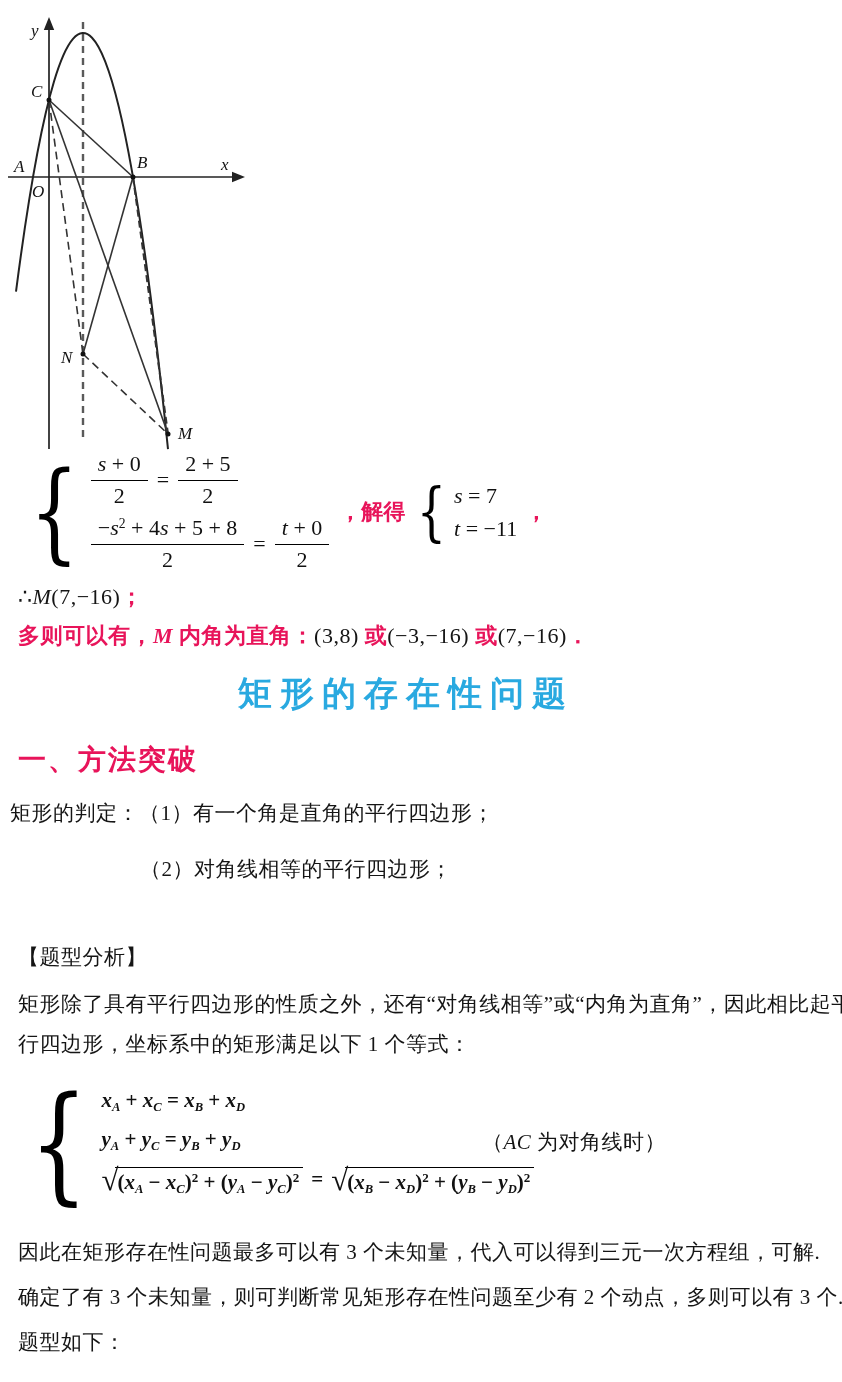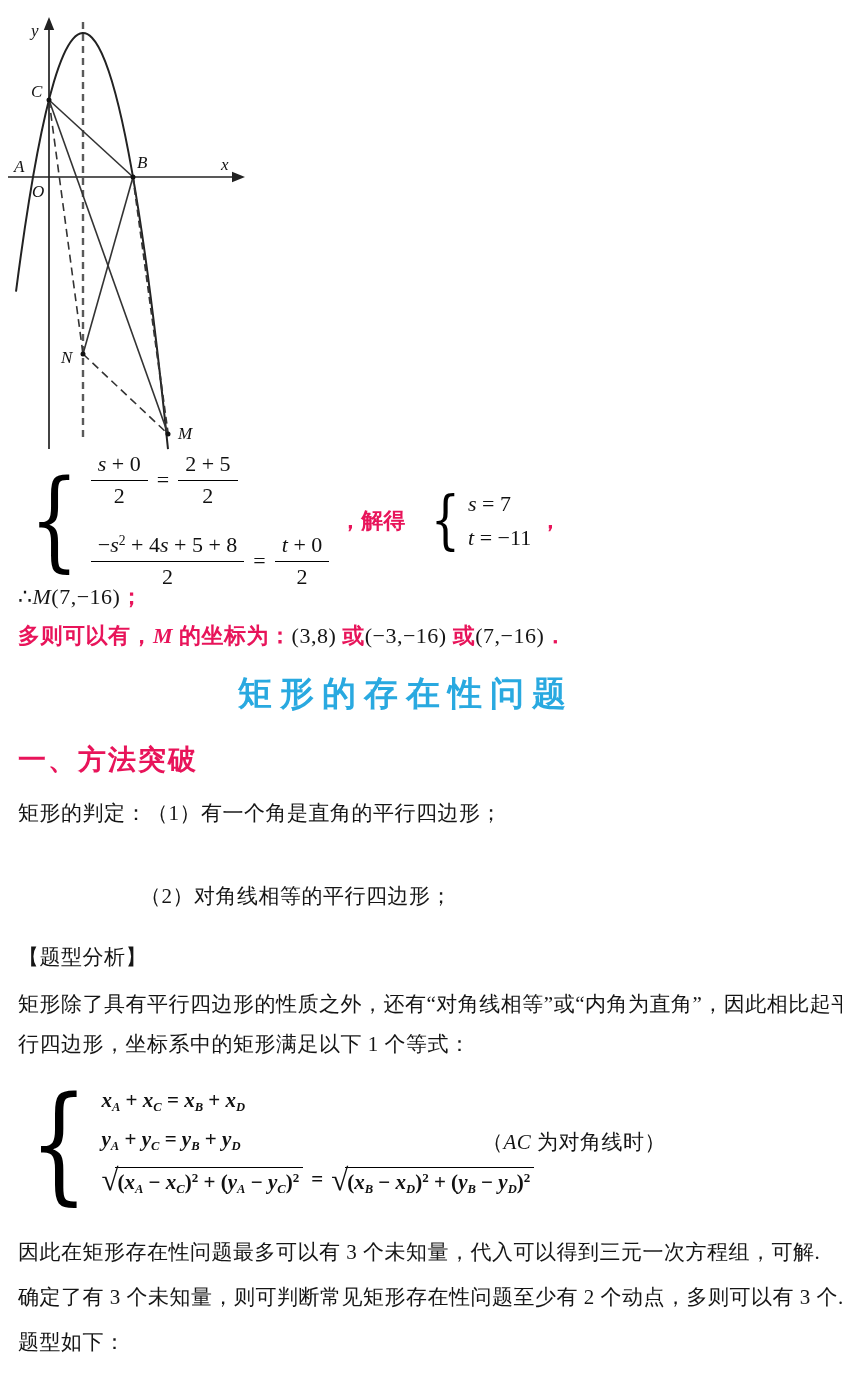--- a/index.html
+++ b/index.html
@@ -17,26 +17,26 @@
 
   
   svg text { font-family:"Liberation Serif","DejaVu Serif",serif; font-style:italic; font-size:17px; fill:#111; }
 
   
   .eqblock { display:flex; align-items:center; font-size:22px; }
   .brace {
     font-family:"DejaVu Serif",serif; font-weight:400; line-height:0.95;
     display:inline-block; transform:scaleX(0.72); color:#000;
   }
-  .sys { display:flex; flex-direction:column; gap:21px; margin-left:2px; }
+  .sys { display:flex; flex-direction:column; gap:4px; margin-left:2px; }
   .eqrow { display:flex; align-items:center; gap:9px; }
   .frac { display:inline-flex; flex-direction:column; text-align:center; vertical-align:middle; line-height:1.3; }
   .frac .num { border-bottom:1.7px solid #000; padding:0 7px 1px; }
   .frac .den { padding-top:1px; }
-  .solvetxt { font-size:22px; margin:0 20px 0 10px; white-space:nowrap; }
+  .solvetxt { font-size:22px; margin:0 6px 0 10px; white-space:nowrap; }
   .solcol { display:flex; flex-direction:column; gap:4px; font-size:22px; line-height:1.35; margin-left:2px;justify-content:center; }
   .tailcomma { font-size:22px; margin-left:8px; }
 
   
   .sys2 { display:flex; flex-direction:column; gap:13px; font-size:21px; margin-left:2px;font-weight:bold; }
   .sqrow { display:flex; align-items:flex-start; gap:8px; }
   .sqrt { display:inline-flex; align-items:flex-start; }
   .rad { font-size:31px; line-height:1; font-style:normal; transform:translateY(-3px); }
   .sqbody { border-top:1.8px solid #000; padding:2px 4px 0 2px; margin-left:-3px; }
   .title {
@@ -115,28 +115,28 @@
     <span class="brace" style="font-size:64px;">{</span>
     <div class="solcol">
       <div><span class="it">s</span><span> = 7</span></div>
       <div><span class="it">t</span><span> = −11</span></div>
     </div>
     <span class="pk tailcomma">，</span>
   </div>
 
   <div class="abs line t22" style="left:18px; top:582px;"><span>∴</span><span class="it">M</span><span>(7,−16)</span><span class="pk">；</span></div>
 
-  <div class="abs line t22" style="left:18px; top:621px;"><span class="pk">多则可以有，</span><span class="pk it">M</span><span class="pk"> 的坐标为：</span><span>(3,8) </span><span class="pk">或</span><span>(−3,−16) </span><span class="pk">或</span><span>(7,−16)</span><span class="pk">．</span></div>
+  <div class="abs line t22" style="left:18px; top:621px;"><span class="pk">多则可以有，</span><span class="pk it">M</span><span class="pk"> 内角为直角：</span><span>(3,8) </span><span class="pk">或</span><span>(−3,−16) </span><span class="pk">或</span><span>(7,−16)</span><span class="pk">．</span></div>
 
   <div class="abs title" style="left:0; top:671px;">矩形的存在性问题</div>
 
   <div class="abs heading" style="left:18px; top:741px;">一、方法突破</div>
 
-  <div class="abs line" style="left:18px; top:799px;text-align:center;">矩形的判定：（1）有一个角是直角的平行四边形；</div>
-  <div class="abs line" style="left:140px; top:882px;">（2）对角线相等的平行四边形；</div>
+  <div class="abs line" style="left:10px; top:799px;text-align:center;">矩形的判定：（1）有一个角是直角的平行四边形；</div>
+  <div class="abs line" style="left:140px; top:855px;">（2）对角线相等的平行四边形；</div>
 
   <div class="abs line" style="left:18px; top:943px;">【题型分析】</div>
   <div class="abs line" style="left:18px; top:990px;">矩形除了具有平行四边形的性质之外，还有“对角线相等”或“内角为直角”，因此相比起平</div>
   <div class="abs line" style="left:18px; top:1030px;">行四边形，坐标系中的矩形满足以下 1 个等式：</div>
 
   <div class="abs eqblock" style="left:18px; top:1082px;">
     <span class="brace" style="font-size:128px;">{</span>
     <div class="sys2">
       <div><span class="it">x</span><sub>A</sub><span> + </span><span class="it">x</span><sub>C</sub><span> = </span><span class="it">x</span><sub>B</sub><span> + </span><span class="it">x</span><sub>D</sub></div>
       <div><span class="it">y</span><sub>A</sub><span> + </span><span class="it">y</span><sub>C</sub><span> = </span><span class="it">y</span><sub>B</sub><span> + </span><span class="it">y</span><sub>D</sub></div>

